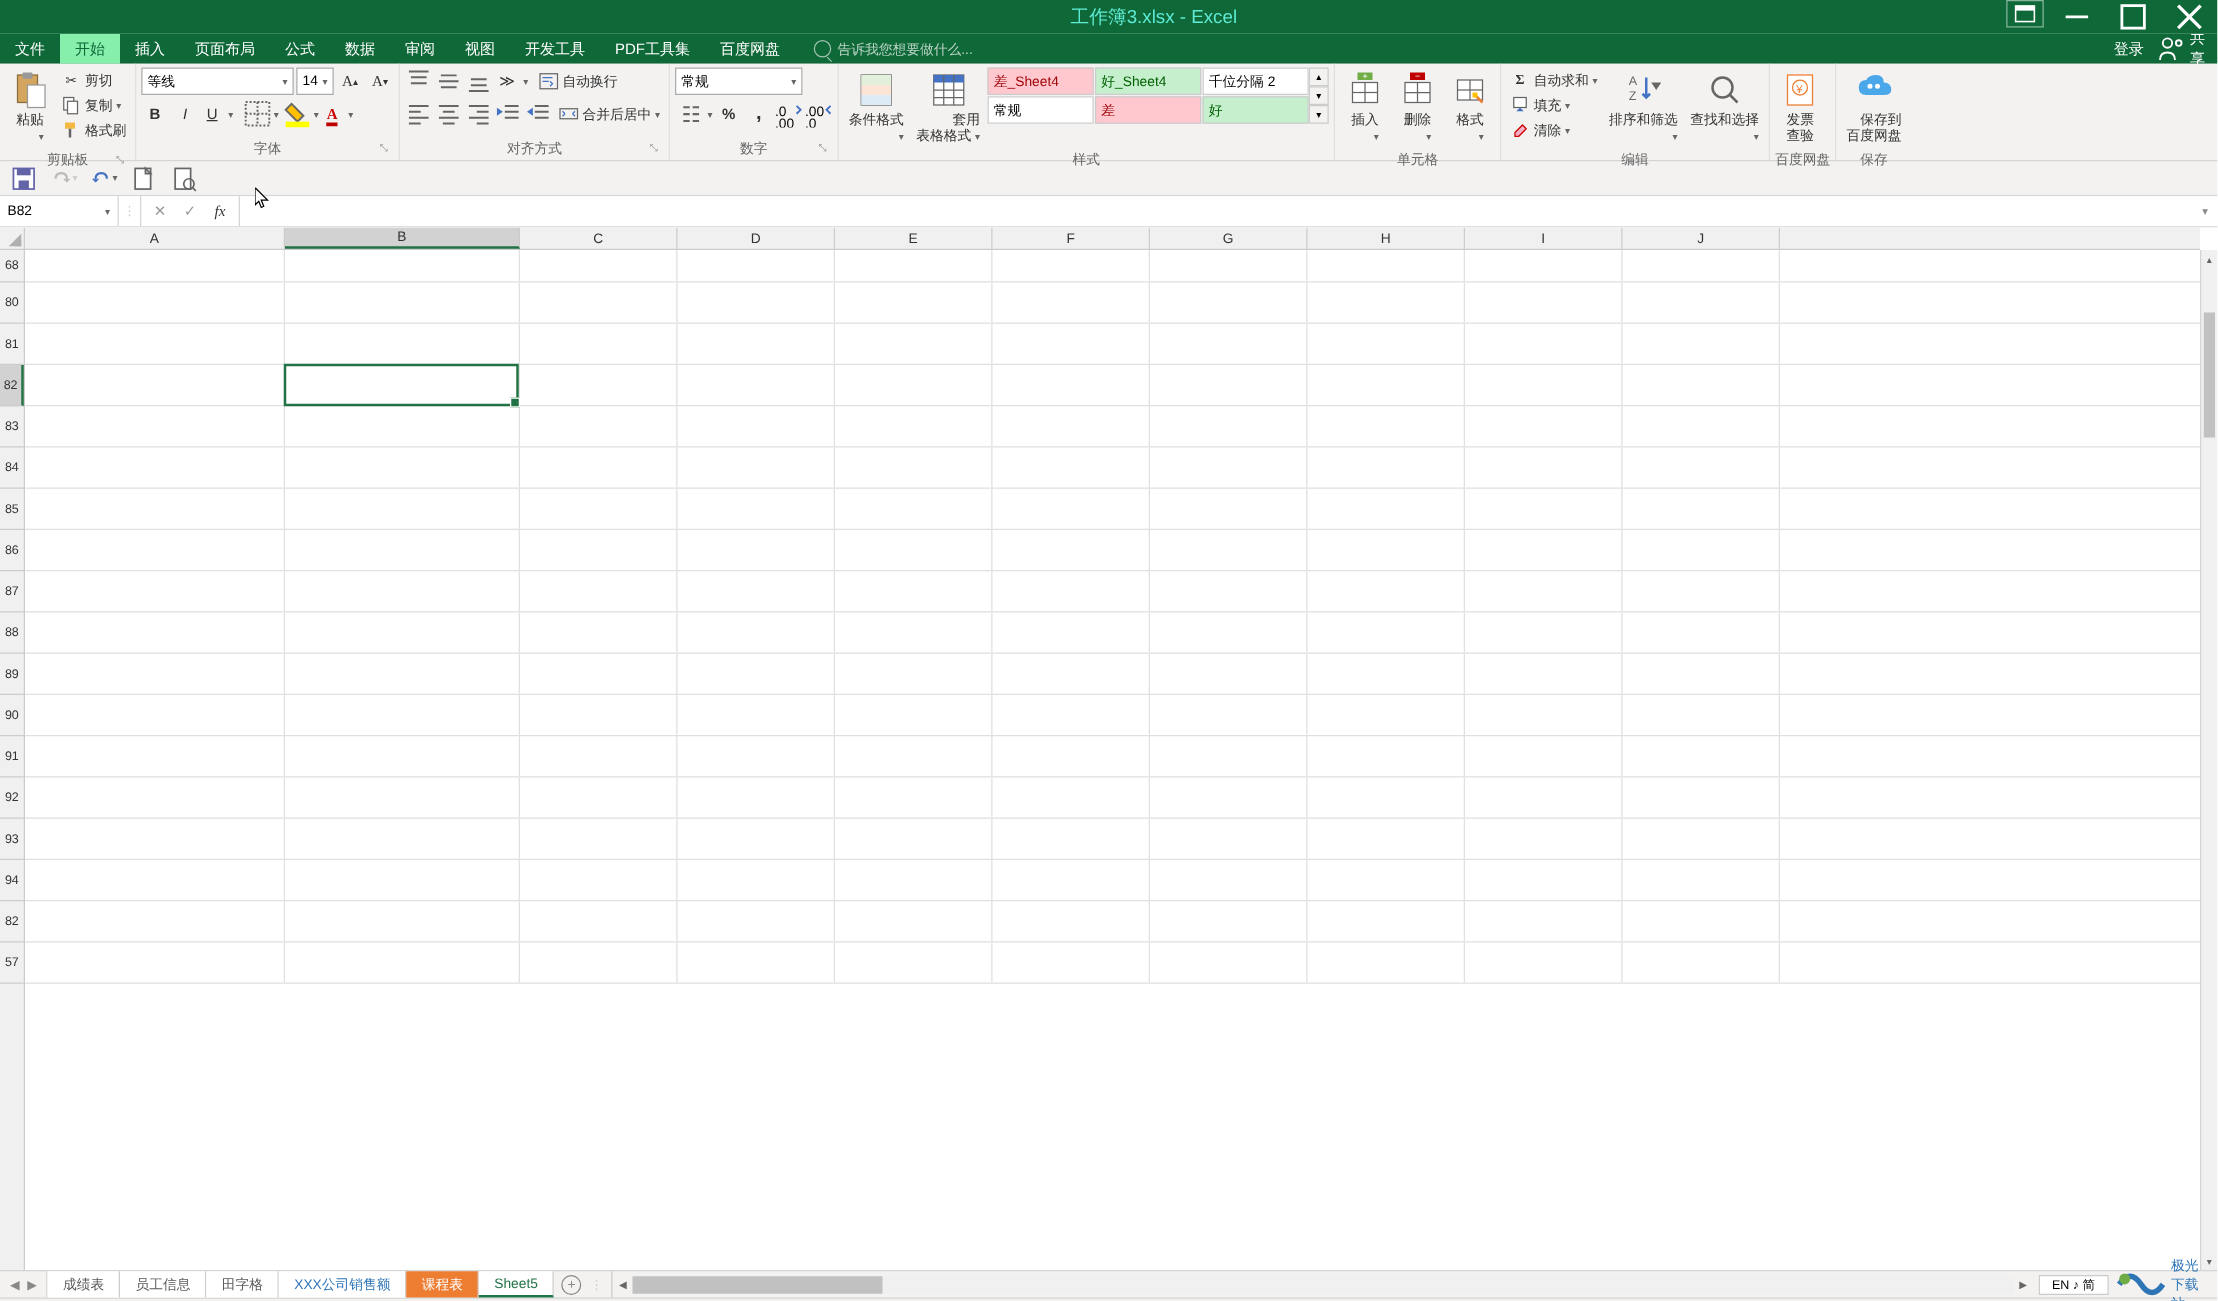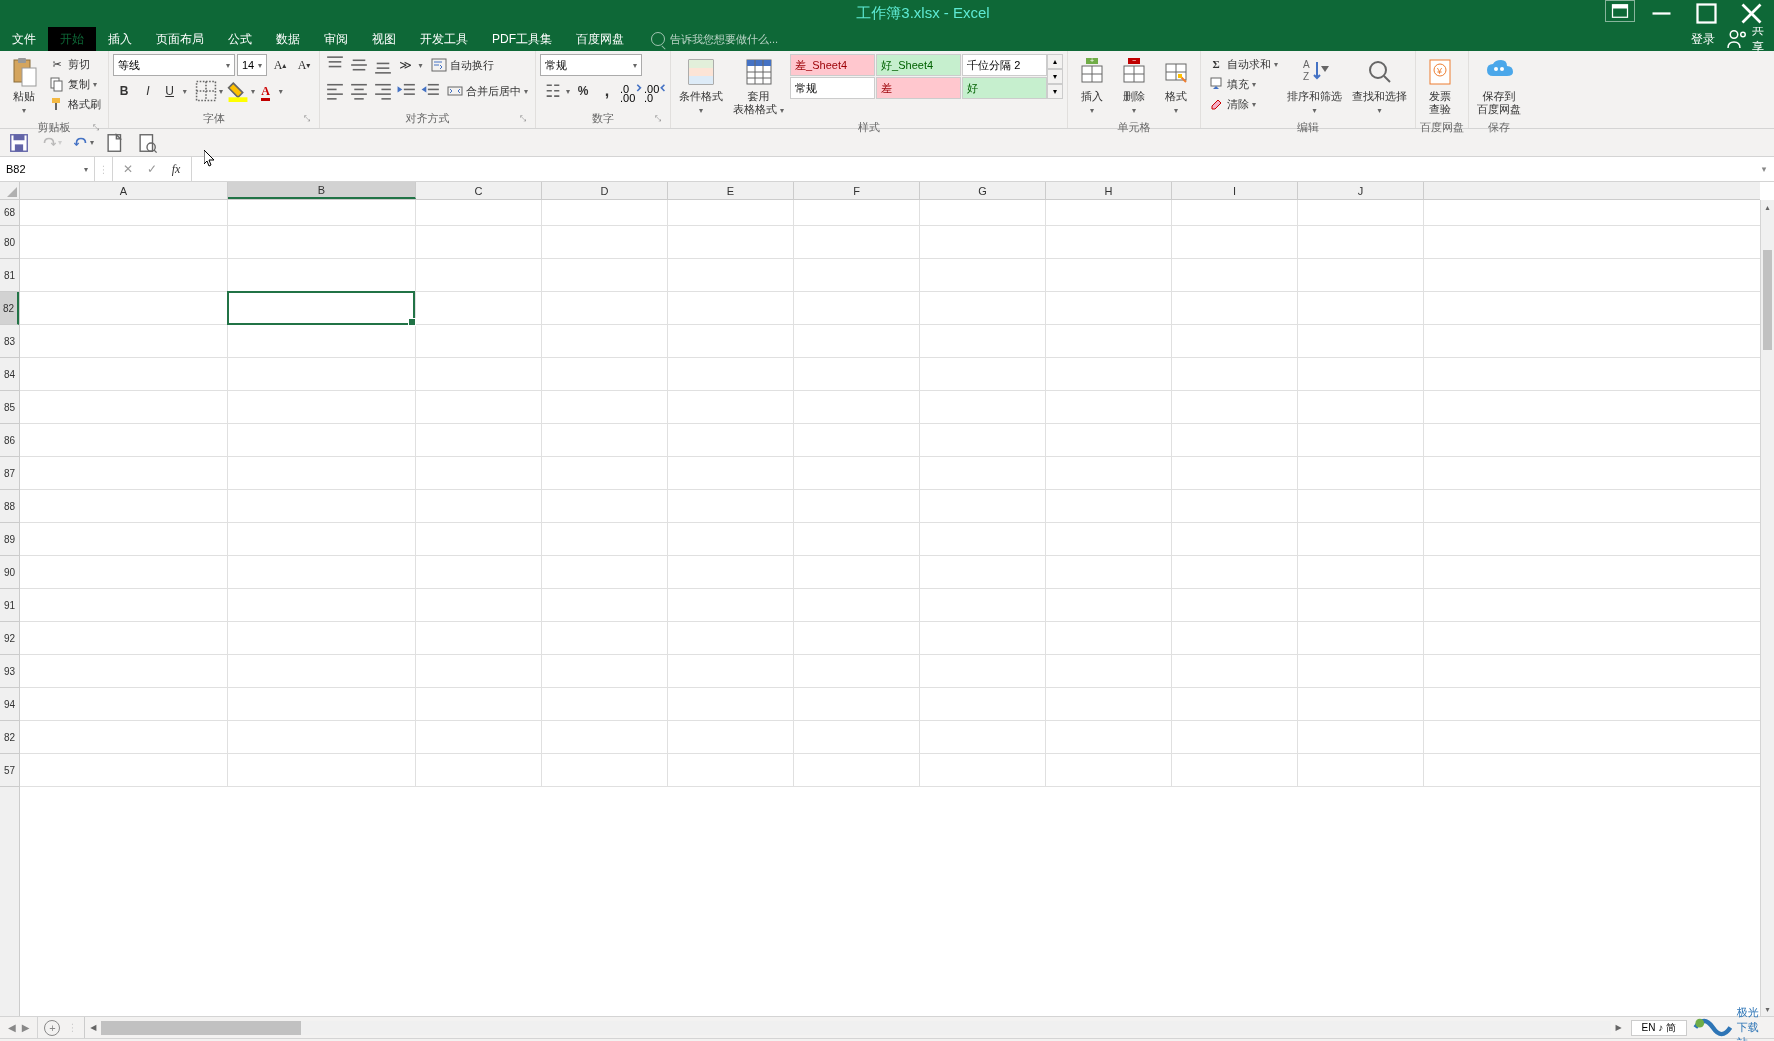--- a/index.html
+++ b/index.html
@@ -9,38 +9,38 @@
 .title-bar { height: 27px; background: #0e6837; display: flex; align-items: center; justify-content: space-between; color: #fff; position: relative; }
 .title-bar-left { padding-left: 8px; display: flex; gap: 4px; }
 .title-text { position: absolute; left: 50%; transform: translateX(-50%); font-size: 15px; color: #5eead4; margin-left: 36px; }
 .title-bar-right { display: flex; }
 .win-btn { width: 45px; height: 27px; display: flex; align-items: center; justify-content: center; color: #fff; font-size: 14px; }
 .ribbon-display-btn { width: 30px; height: 22px; display: flex; align-items: center; justify-content: center; border: 1px solid rgba(255,255,255,0.5); margin-right: 4px; }
 
 
 .ribbon-tabs { height: 24px; background: #0e6837; display: flex; align-items: stretch; color: #fff; font-size: 12px; }
 .tab { padding: 0 12px; display: flex; align-items: center; cursor: pointer; }
-.tab.active { background: #000000; color: #0e6837; }
+.tab.active { background: #86efac; color: #0e6837; }
 .tab.file { background: transparent; color: #fff; }
 .ribbon-tabs-right { margin-left: auto; display: flex; align-items: center; padding-right: 8px; gap: 10px; }
 .tell-me { display: flex; align-items: center; gap: 5px; margin-left: 15px; color: rgba(255,255,255,0.7); font-size: 11px; }
 .tell-me-icon { width: 14px; height: 14px; border: 1px solid rgba(255,255,255,0.6); border-radius: 50%; position: relative; }
 .tell-me-icon::after { content: ''; position: absolute; width: 1px; height: 5px; background: rgba(255,255,255,0.6); top: 12px; left: 11px; transform: rotate(-45deg); }
 .login-btn { color: #fff; font-size: 12px; }
 .share-btn { display: flex; align-items: center; gap: 3px; color: #fff; font-size: 12px; }
 
 
 .ribbon { height: 78px; background: #f3f2f1; border-bottom: 1px solid #d4d4d4; display: flex; position: relative; }
 .ribbon-group { border-right: 1px solid #e1dfdd; display: flex; flex-direction: column; justify-content: space-between; padding: 3px 4px 0; }
 .ribbon-group-content { display: flex; align-items: flex-start; gap: 2px; flex: 1; }
 .ribbon-group-label { text-align: center; font-size: 11px; color: #666; padding: 2px 0; position: relative; }
 .dialog-launcher { position: absolute; right: 2px; bottom: 2px; width: 12px; height: 12px; font-size: 8px; color: #888; }
 .big-btn { display: flex; flex-direction: column; align-items: center; justify-content: center; padding: 2px 4px; min-width: 40px; cursor: pointer; }
 .big-btn-icon { width: 32px; height: 32px; display: flex; align-items: center; justify-content: center; margin-bottom: 2px; }
-.big-btn-label { font-size: 11px; color: #333; white-space: nowrap; text-align: center; line-height: 1.2; }
+.big-btn-label { font-size: 11px; color: #333; white-space: nowrap; text-align: right; line-height: 1.2; }
 .small-btn-stack { display: flex; flex-direction: column; gap: 0; }
 .small-btn { display: flex; align-items: center; gap: 3px; padding: 1px 3px; font-size: 11px; color: #333; cursor: pointer; height: 20px; white-space: nowrap; }
 .icon16 { width: 16px; height: 16px; display: inline-flex; align-items: center; justify-content: center; flex-shrink: 0; }
 .font-row { display: flex; align-items: center; gap: 2px; }
 .font-name-box { width: 122px; height: 22px; border: 1px solid #ababab; background: #fff; font-size: 11px; padding: 0 4px; display: flex; align-items: center; justify-content: space-between; }
 .font-size-box { width: 30px; height: 22px; border: 1px solid #ababab; background: #fff; font-size: 11px; padding: 0 4px; display: flex; align-items: center; justify-content: space-between; }
 .dropdown-arrow { font-size: 8px; color: #666; }
 .toolbar-btn { width: 22px; height: 22px; display: flex; align-items: center; justify-content: center; cursor: pointer; font-size: 12px; color: #333; }
 .toolbar-btn.split { width: 30px; justify-content: space-around; }
 .styles-gallery { display: grid; grid-template-columns: repeat(3, 85px); gap: 1px; }
@@ -887,20 +887,28 @@
     <div class="vscroll-thumb"></div>
     <div class="vscroll-btn" style="position:absolute;bottom:0;width:100%;">▾</div>
   </div>
 </div>
 
 <div class="sheet-bar">
   <div class="sheet-nav">
     <span class="sheet-nav-btn">◀</span>
     <span class="sheet-nav-btn">▶</span>
   </div>
+  <div class="sheet-tabs" id="sheet-tabs">
+      <div class="sheet-tab">成绩表</div>
+      <div class="sheet-tab">员工信息</div>
+      <div class="sheet-tab">田字格</div>
+      <div class="sheet-tab blue">XXX公司销售额</div>
+      <div class="sheet-tab orange">课程表</div>
+      <div class="sheet-tab active">Sheet5</div>
+    </div>
   <div class="sheet-add">
       <div class="sheet-add-circle">+</div>
     </div>
   <div style="width:12px;display:flex;align-items:center;justify-content:center;color:#ccc;font-size:10px;">⋮</div>
   <div class="hscroll-area">
     <div class="hscroll-btn">◀</div>
     <div class="hscroll-track">
         <div class="hscroll-thumb"></div>
       </div>
     <div class="hscroll-btn">▶</div>

